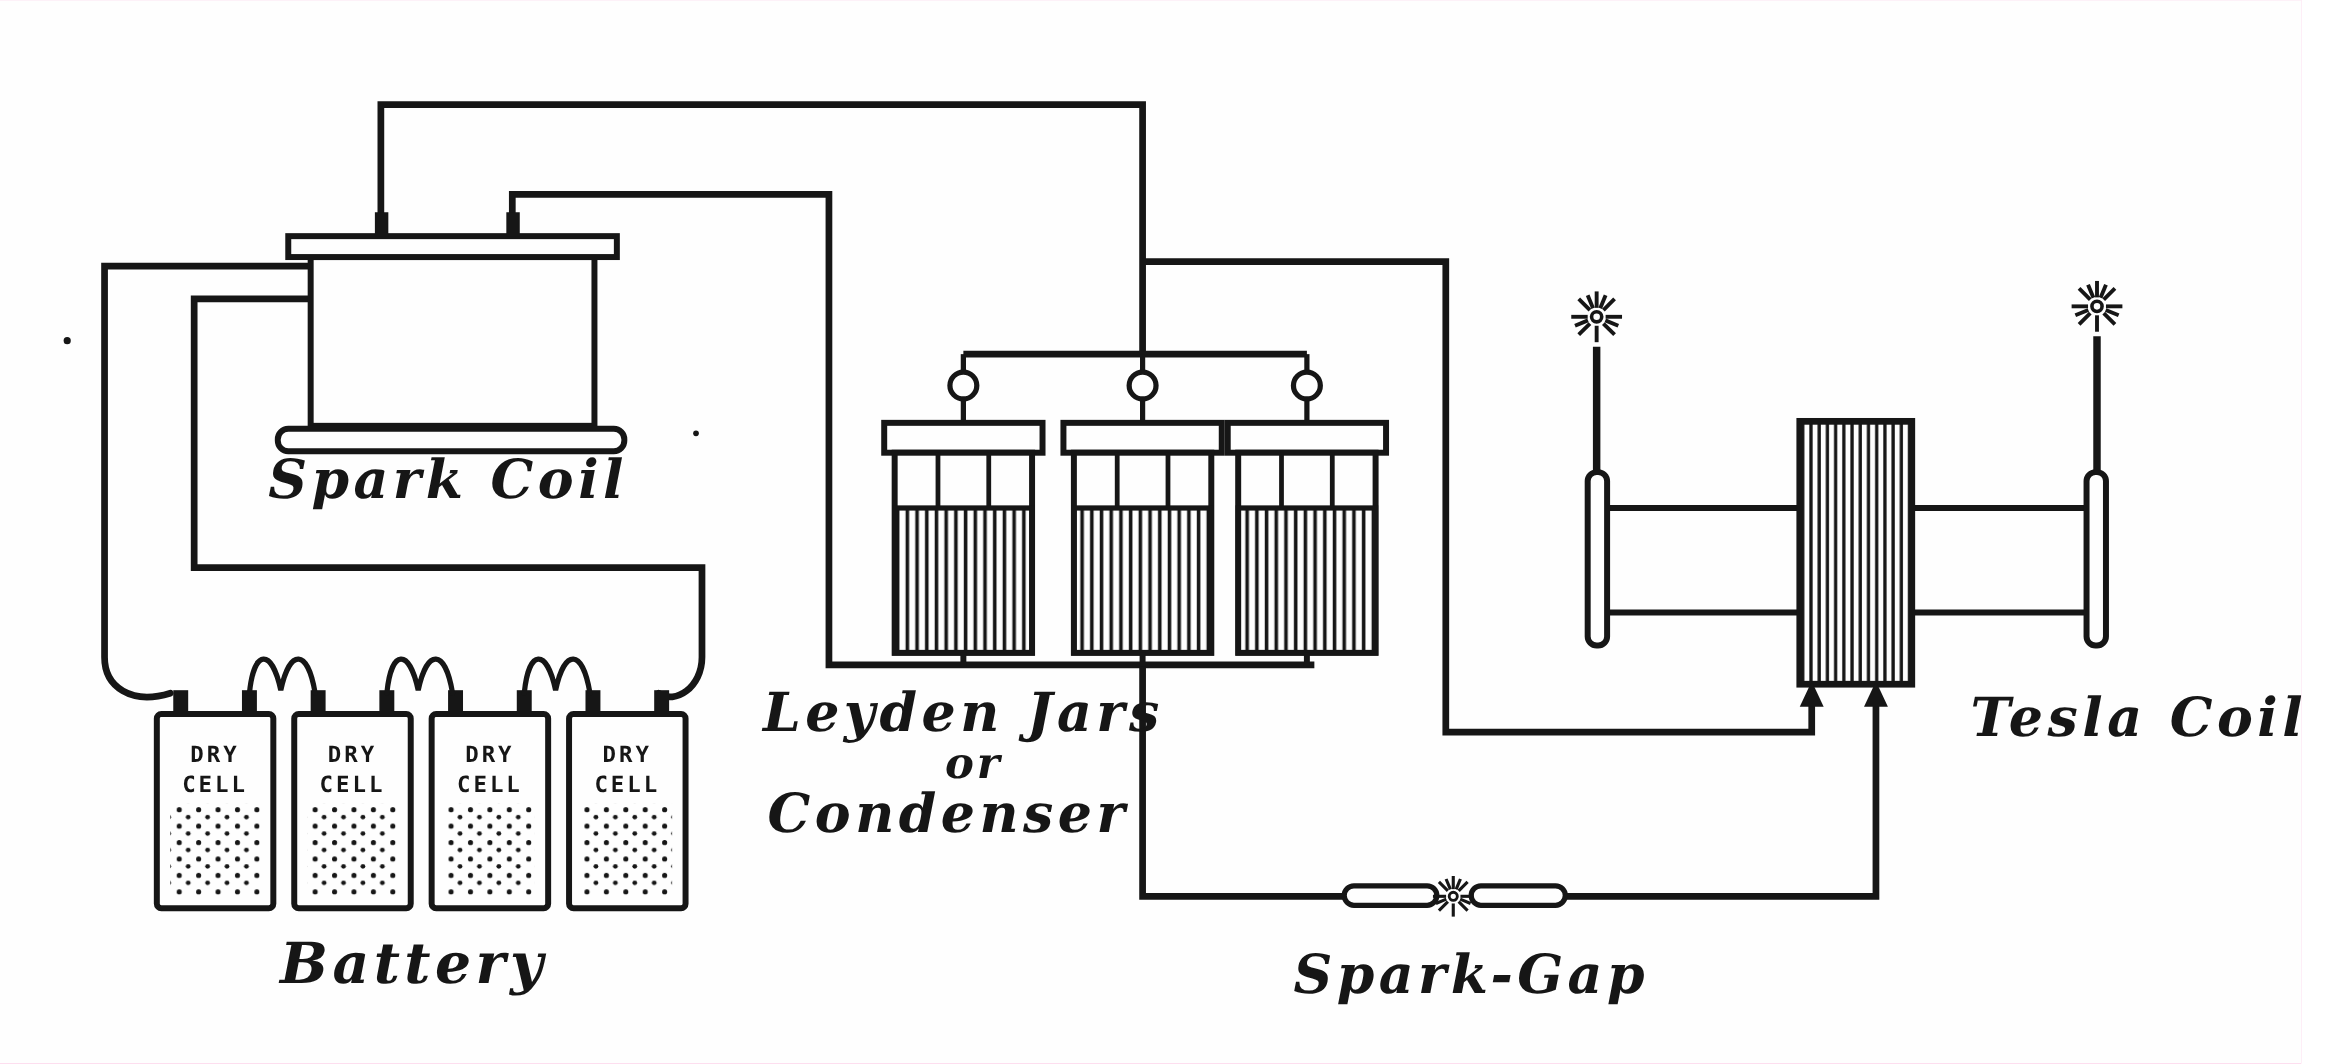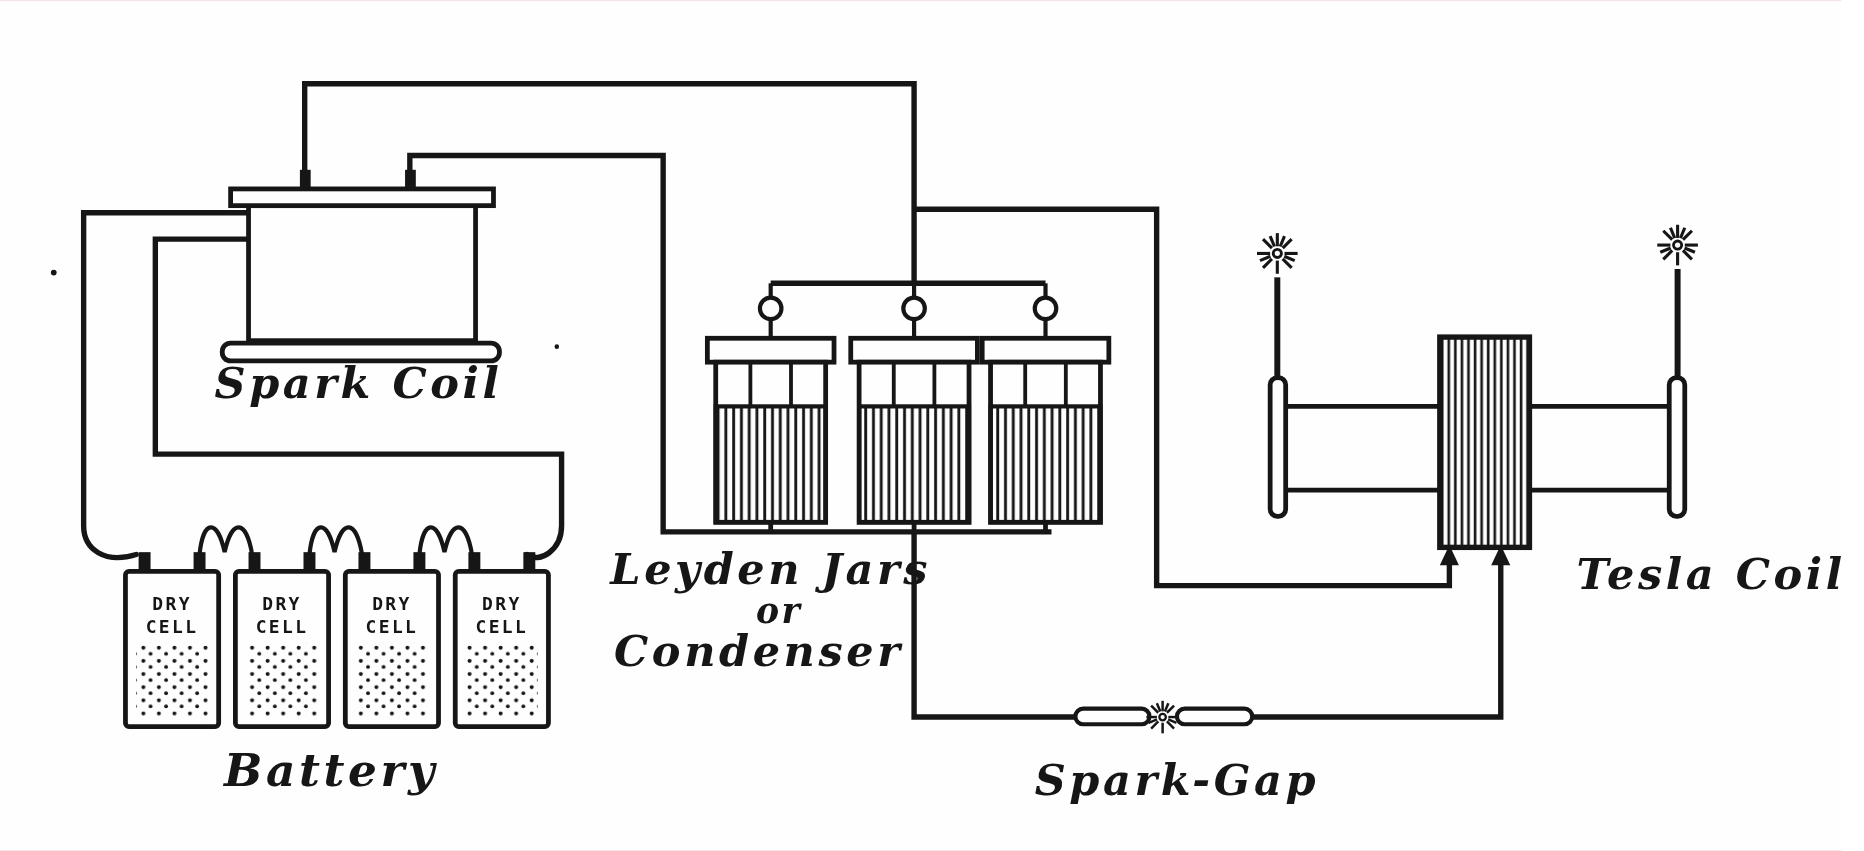--- a/index.html
+++ b/index.html
@@ -1,16 +1,16 @@
 <!DOCTYPE html>
 <html><head>
 <meta charset="utf-8">
 <style>
   html,body{margin:0;padding:0;background:#ffffff;}
-  .stage{width:1841px;height:851px;position:relative;overflow:hidden;background:#b91c1c;}
+  .stage{width:1841px;height:851px;position:relative;overflow:hidden;background:#f9a8d4;}
   .stage svg{display:block;}
   .hand{font-family:"DejaVu Serif",serif;font-style:italic;font-weight:bold;font-size:36px;letter-spacing:3px;}
   .hand-sm{font-family:"DejaVu Serif",serif;font-style:italic;font-weight:bold;font-size:29px;letter-spacing:2px;}
   .cell-label{font-family:"DejaVu Sans Mono",monospace;font-weight:bold;font-size:15px;letter-spacing:2px;font-style:normal;}
 </style>
 </head>
 <body>
 
 <div class="stage">
 <svg viewBox="0 0 1560 712" width="1864" height="851" xmlns="http://www.w3.org/2000/svg">

